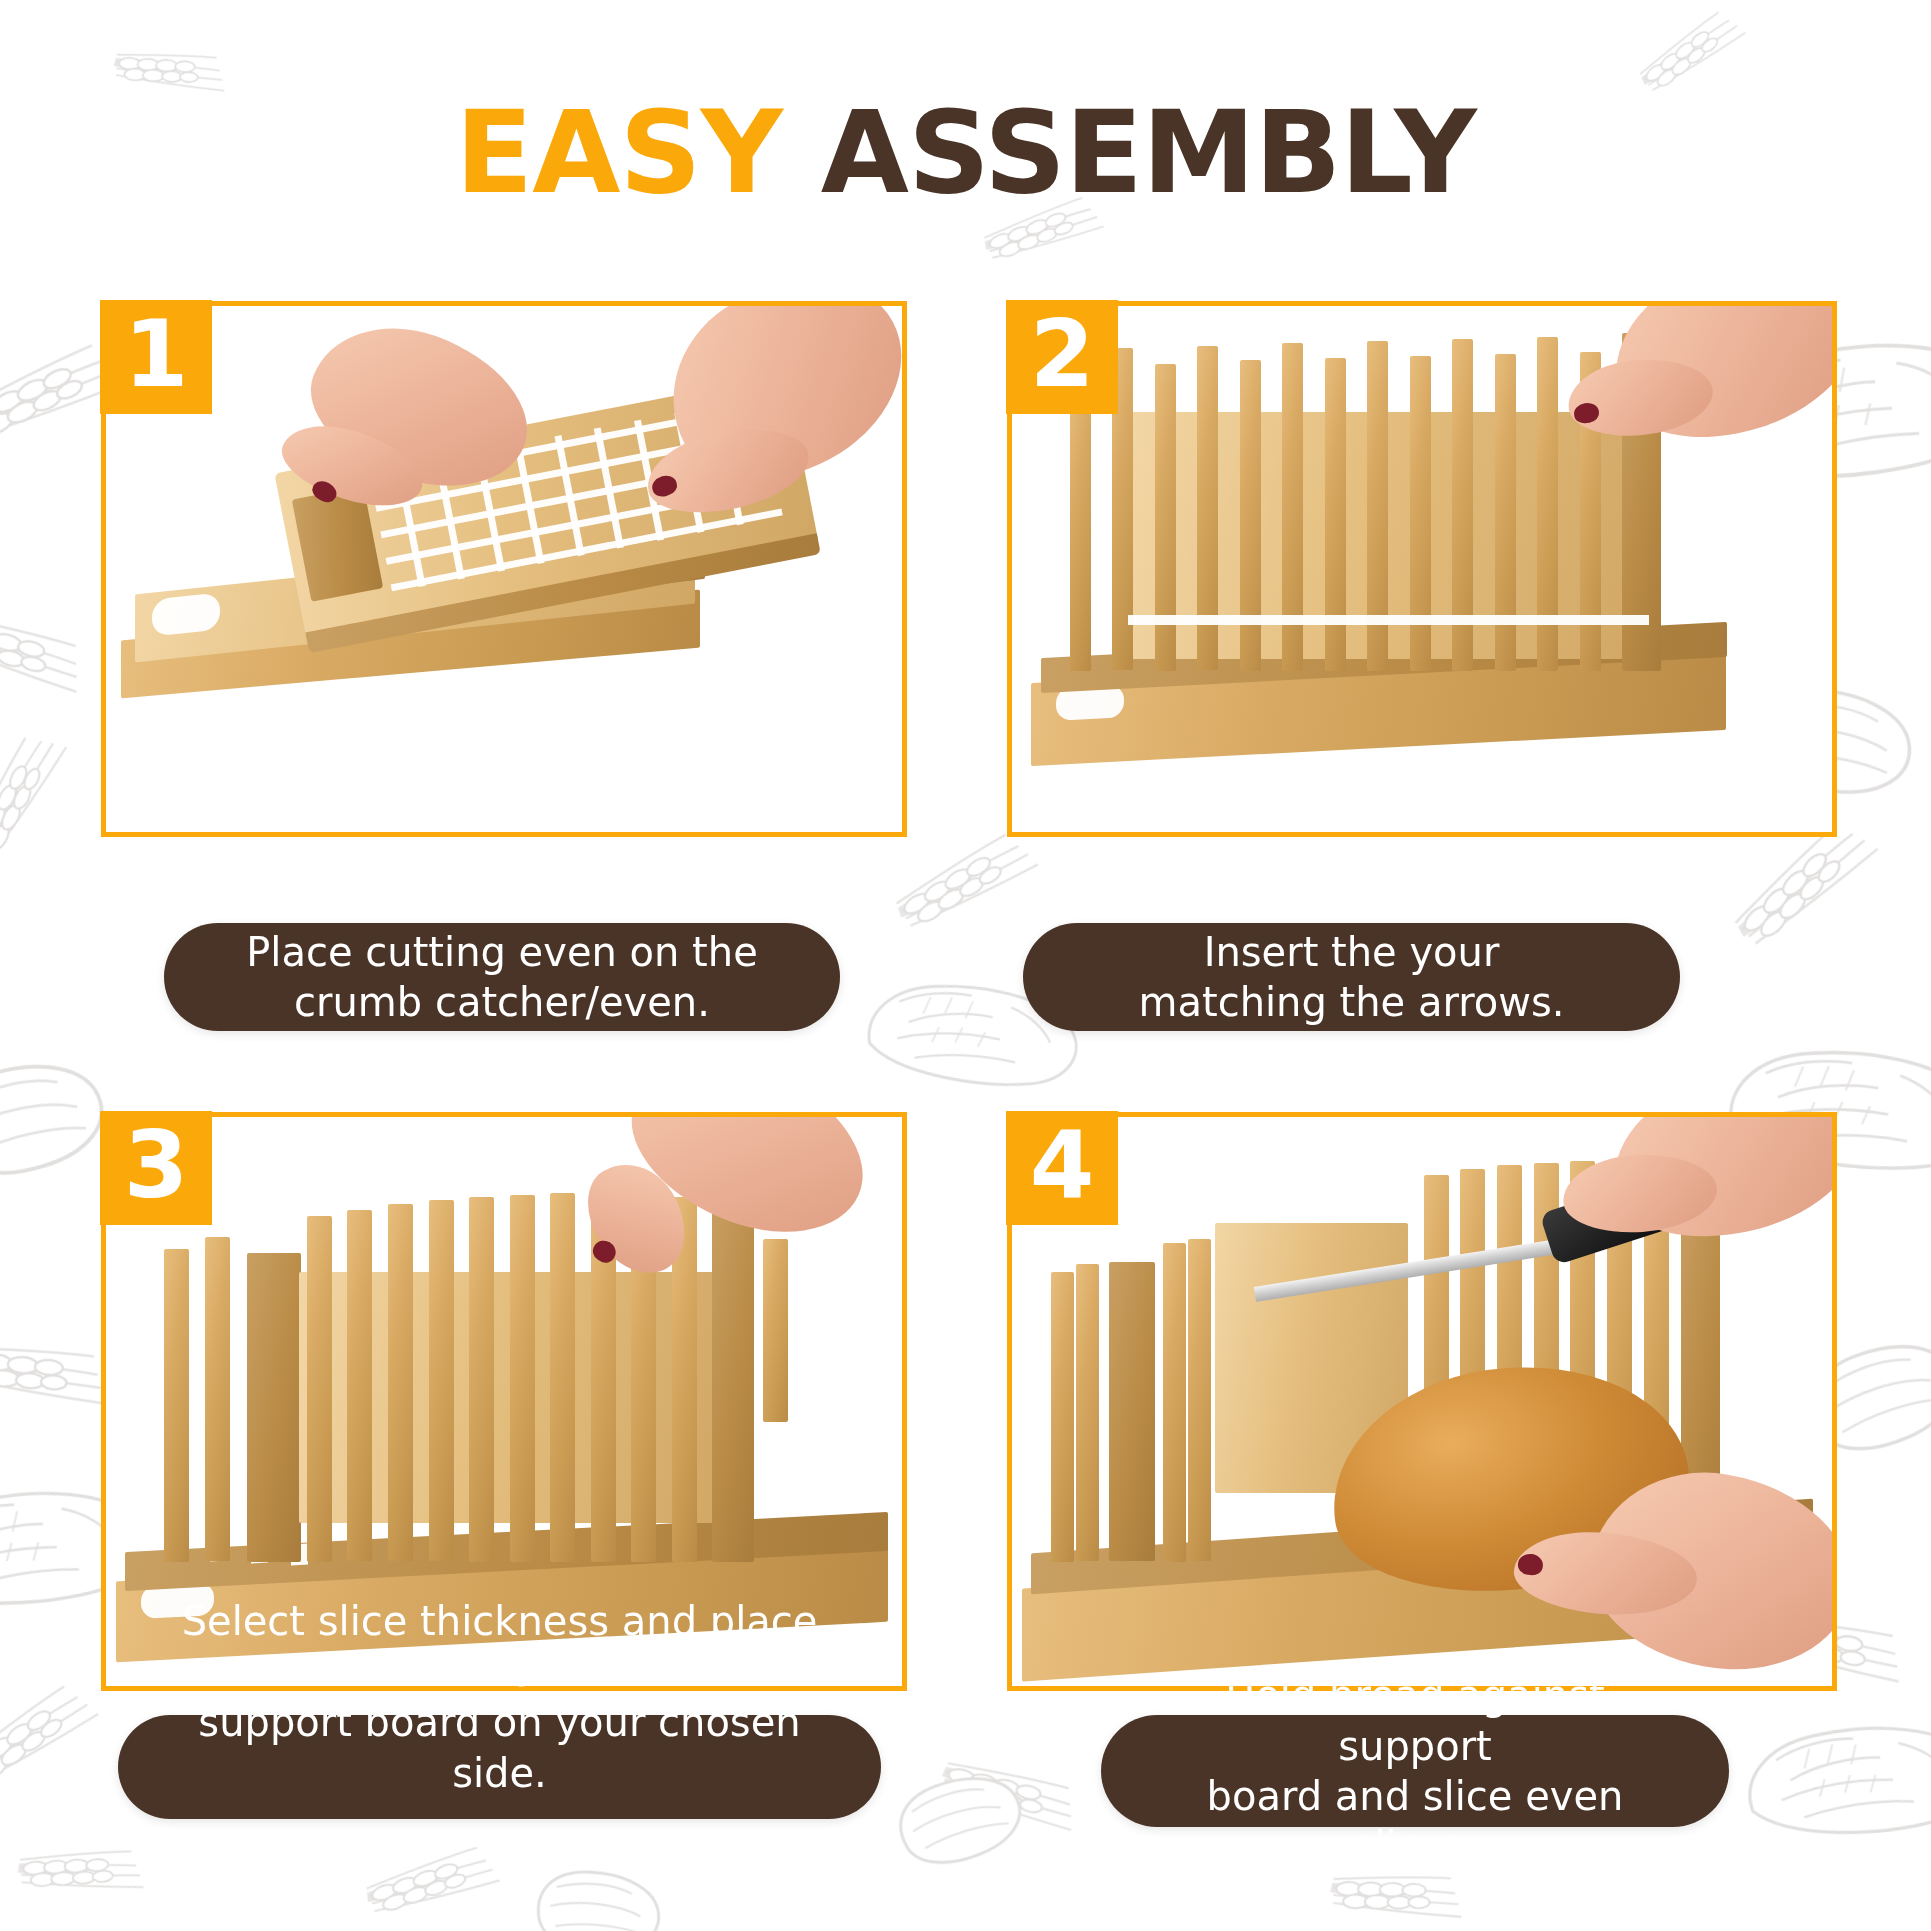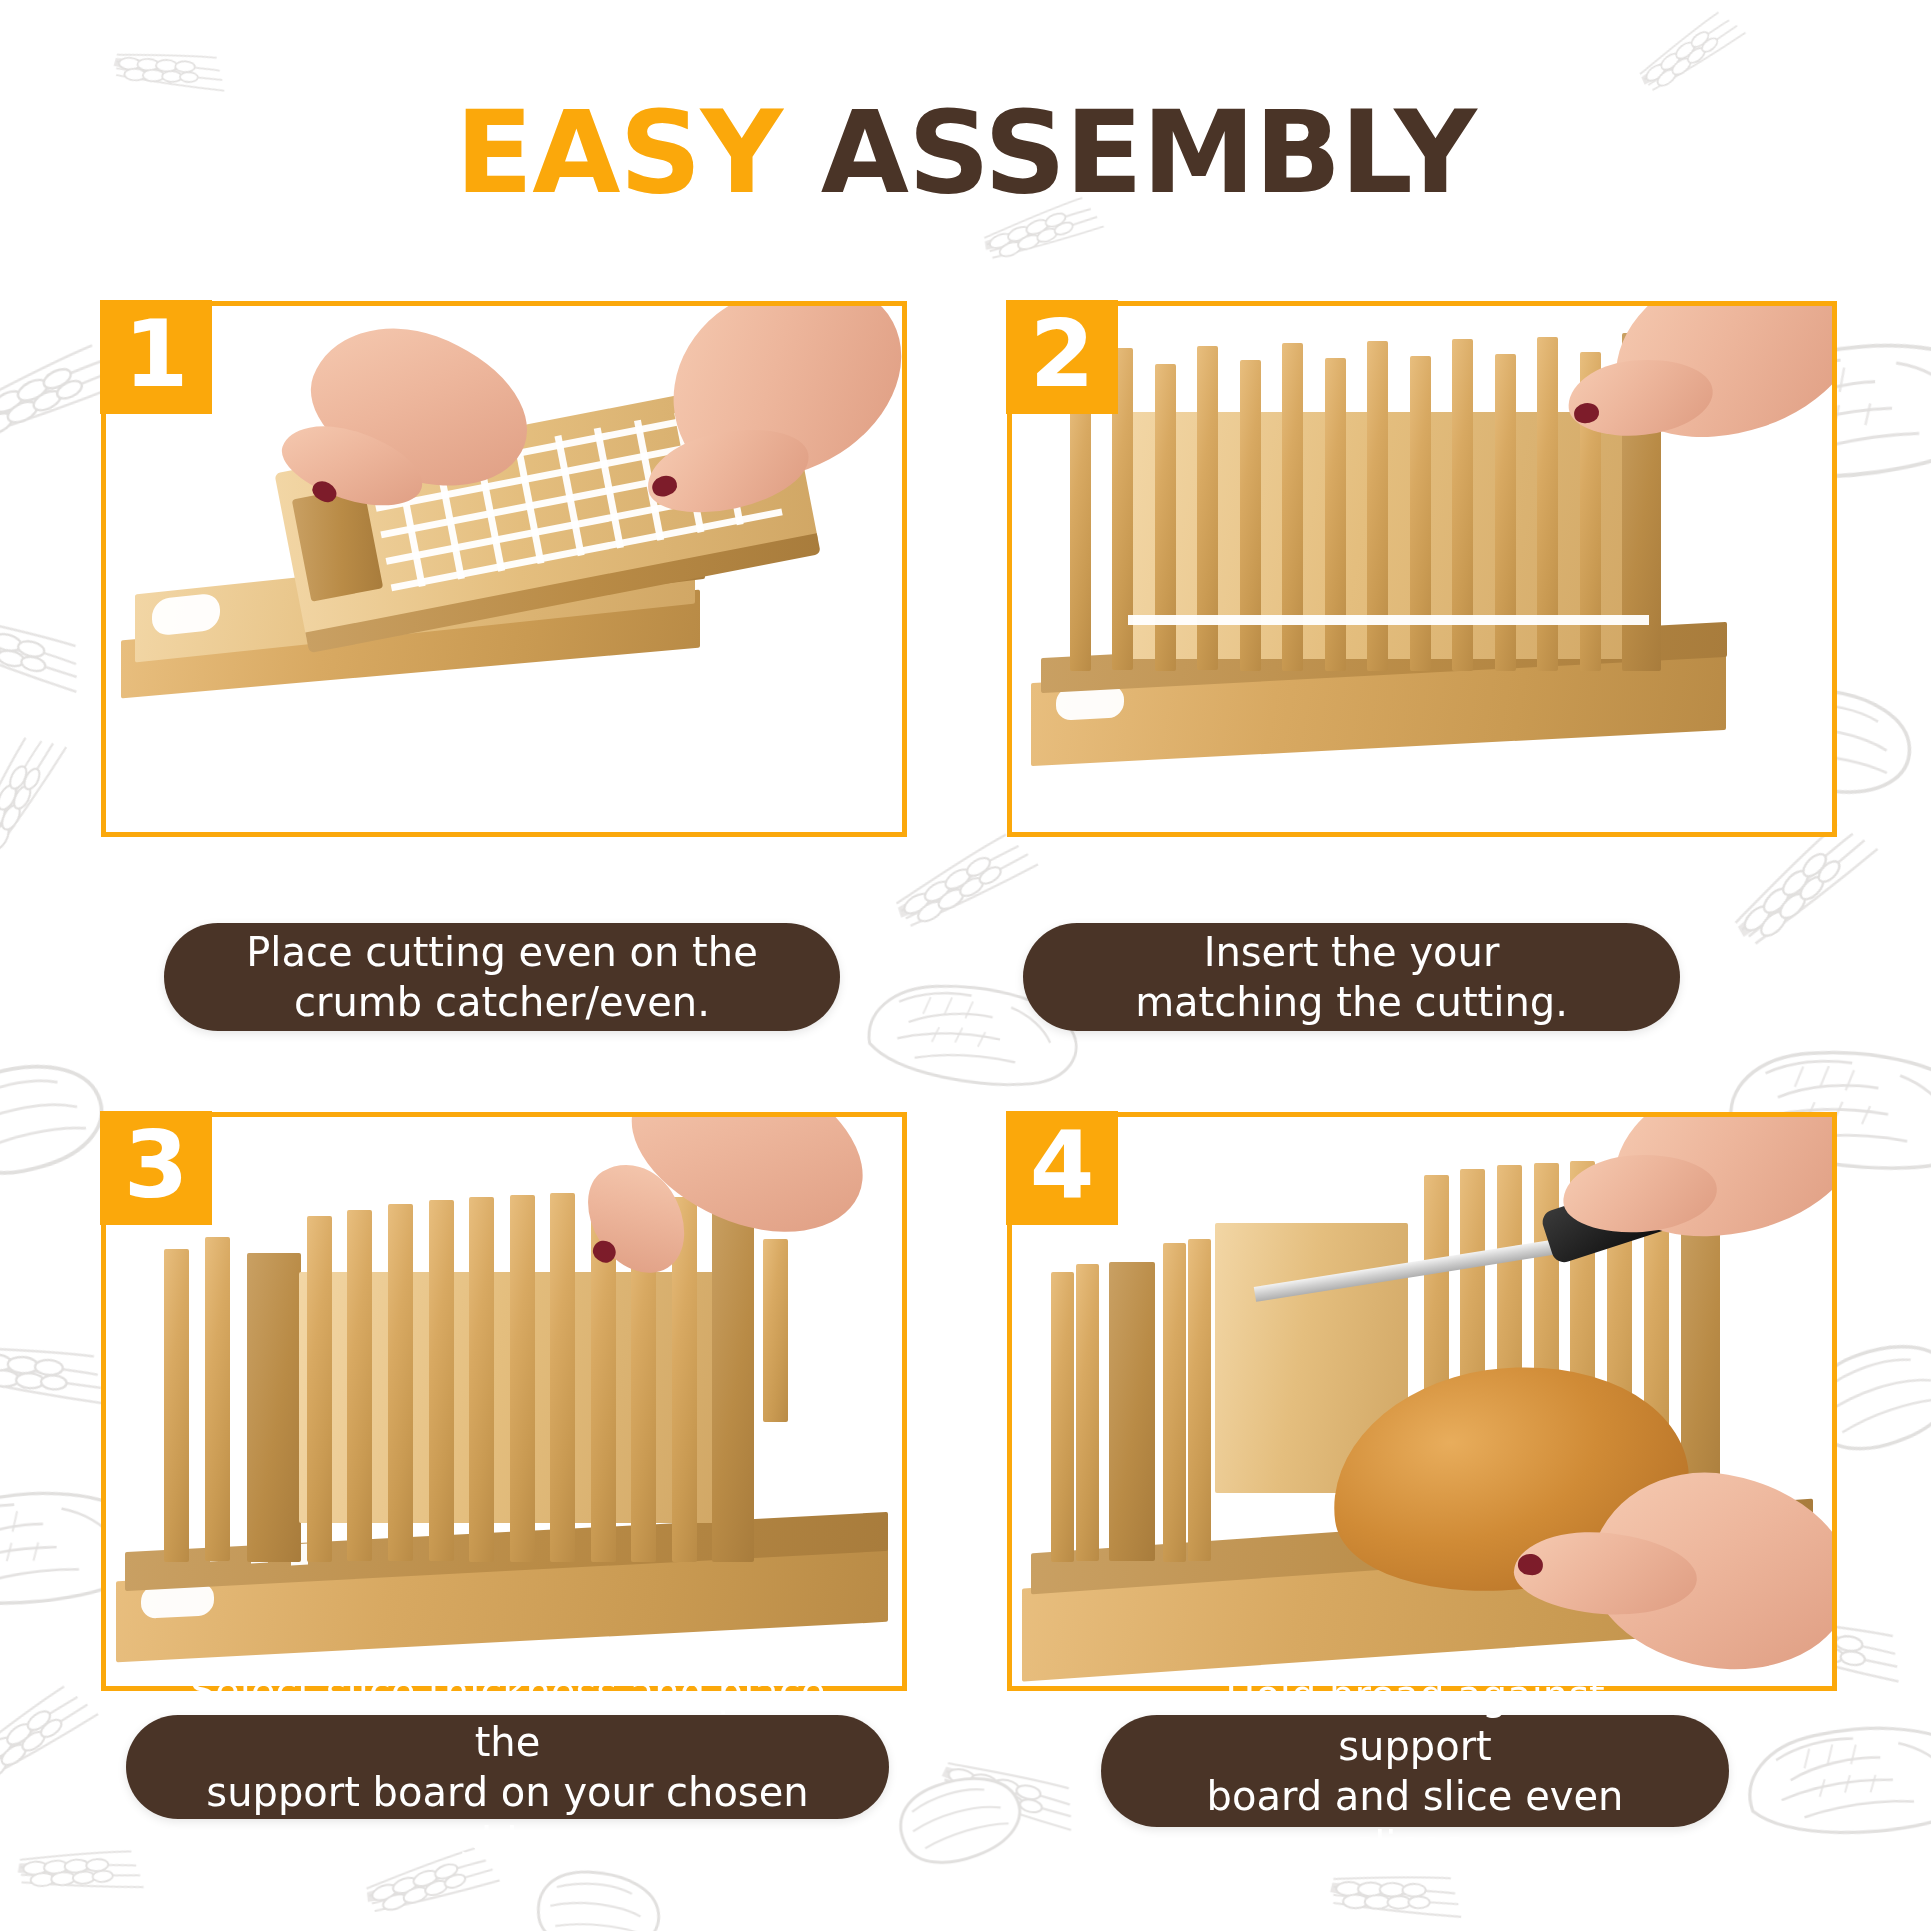--- a/index.html
+++ b/index.html
@@ -341,21 +341,21 @@
     </div>
 
     <div class="badge">
       <span>2</span>
     </div>
   </div>
 
   <div class="caption" style="left:1023px; top:923px; width:657px; height:108px;">
     <span class="cap-text">
       <span>Insert the your</span><br>
-      <span>matching the cutting.</span>
+      <span>matching the arrows.</span>
     </span>
   </div>
 
   <div class="panel" style="left:101px; top:1112px; width:806px; height:579px;">
     <div class="photo">
 
       <div class="wood" style="left:9.7px; top:444px; width:772px; height:81px; transform:skewY(-3deg);"></div>
       <div class="slot" style="left:35px; top:467px; width:73px; height:33px; border-radius:15.4px; transform:skewY(-3deg);"></div>
       <div class="wood dark" style="left:19.3px; top:415px; width:763px; height:39px; transform:skewY(-3deg);"></div>
 
@@ -388,21 +388,21 @@
         <div class="skin" style="left:19.3px; top:77px; width:116px; height:87px; transform:rotate(58deg);"></div>
         <div class="nail" style="left:33px; top:143px; width:23px; height:21px; transform:rotate(34deg);"></div>
       </div>
     </div>
 
     <div class="badge">
       <span>3</span>
     </div>
   </div>
 
-  <div class="caption" style="left:126px; top:1715px; width:763px; height:104px;">
+  <div class="caption" style="left:118px; top:1715px; width:763px; height:104px;align-items:flex-end;">
     <span class="cap-text">
       <span>Select slice thickness and place the</span><br>
       <span>support board on your chosen side.</span>
     </span>
   </div>
 
   <div class="panel" style="left:1007px; top:1112px; width:830px; height:579px;">
     <div class="photo">
 
       <div class="wood" style="left:9.7px; top:444px; width:792px; height:93px; transform:skewY(-4deg);"></div>

